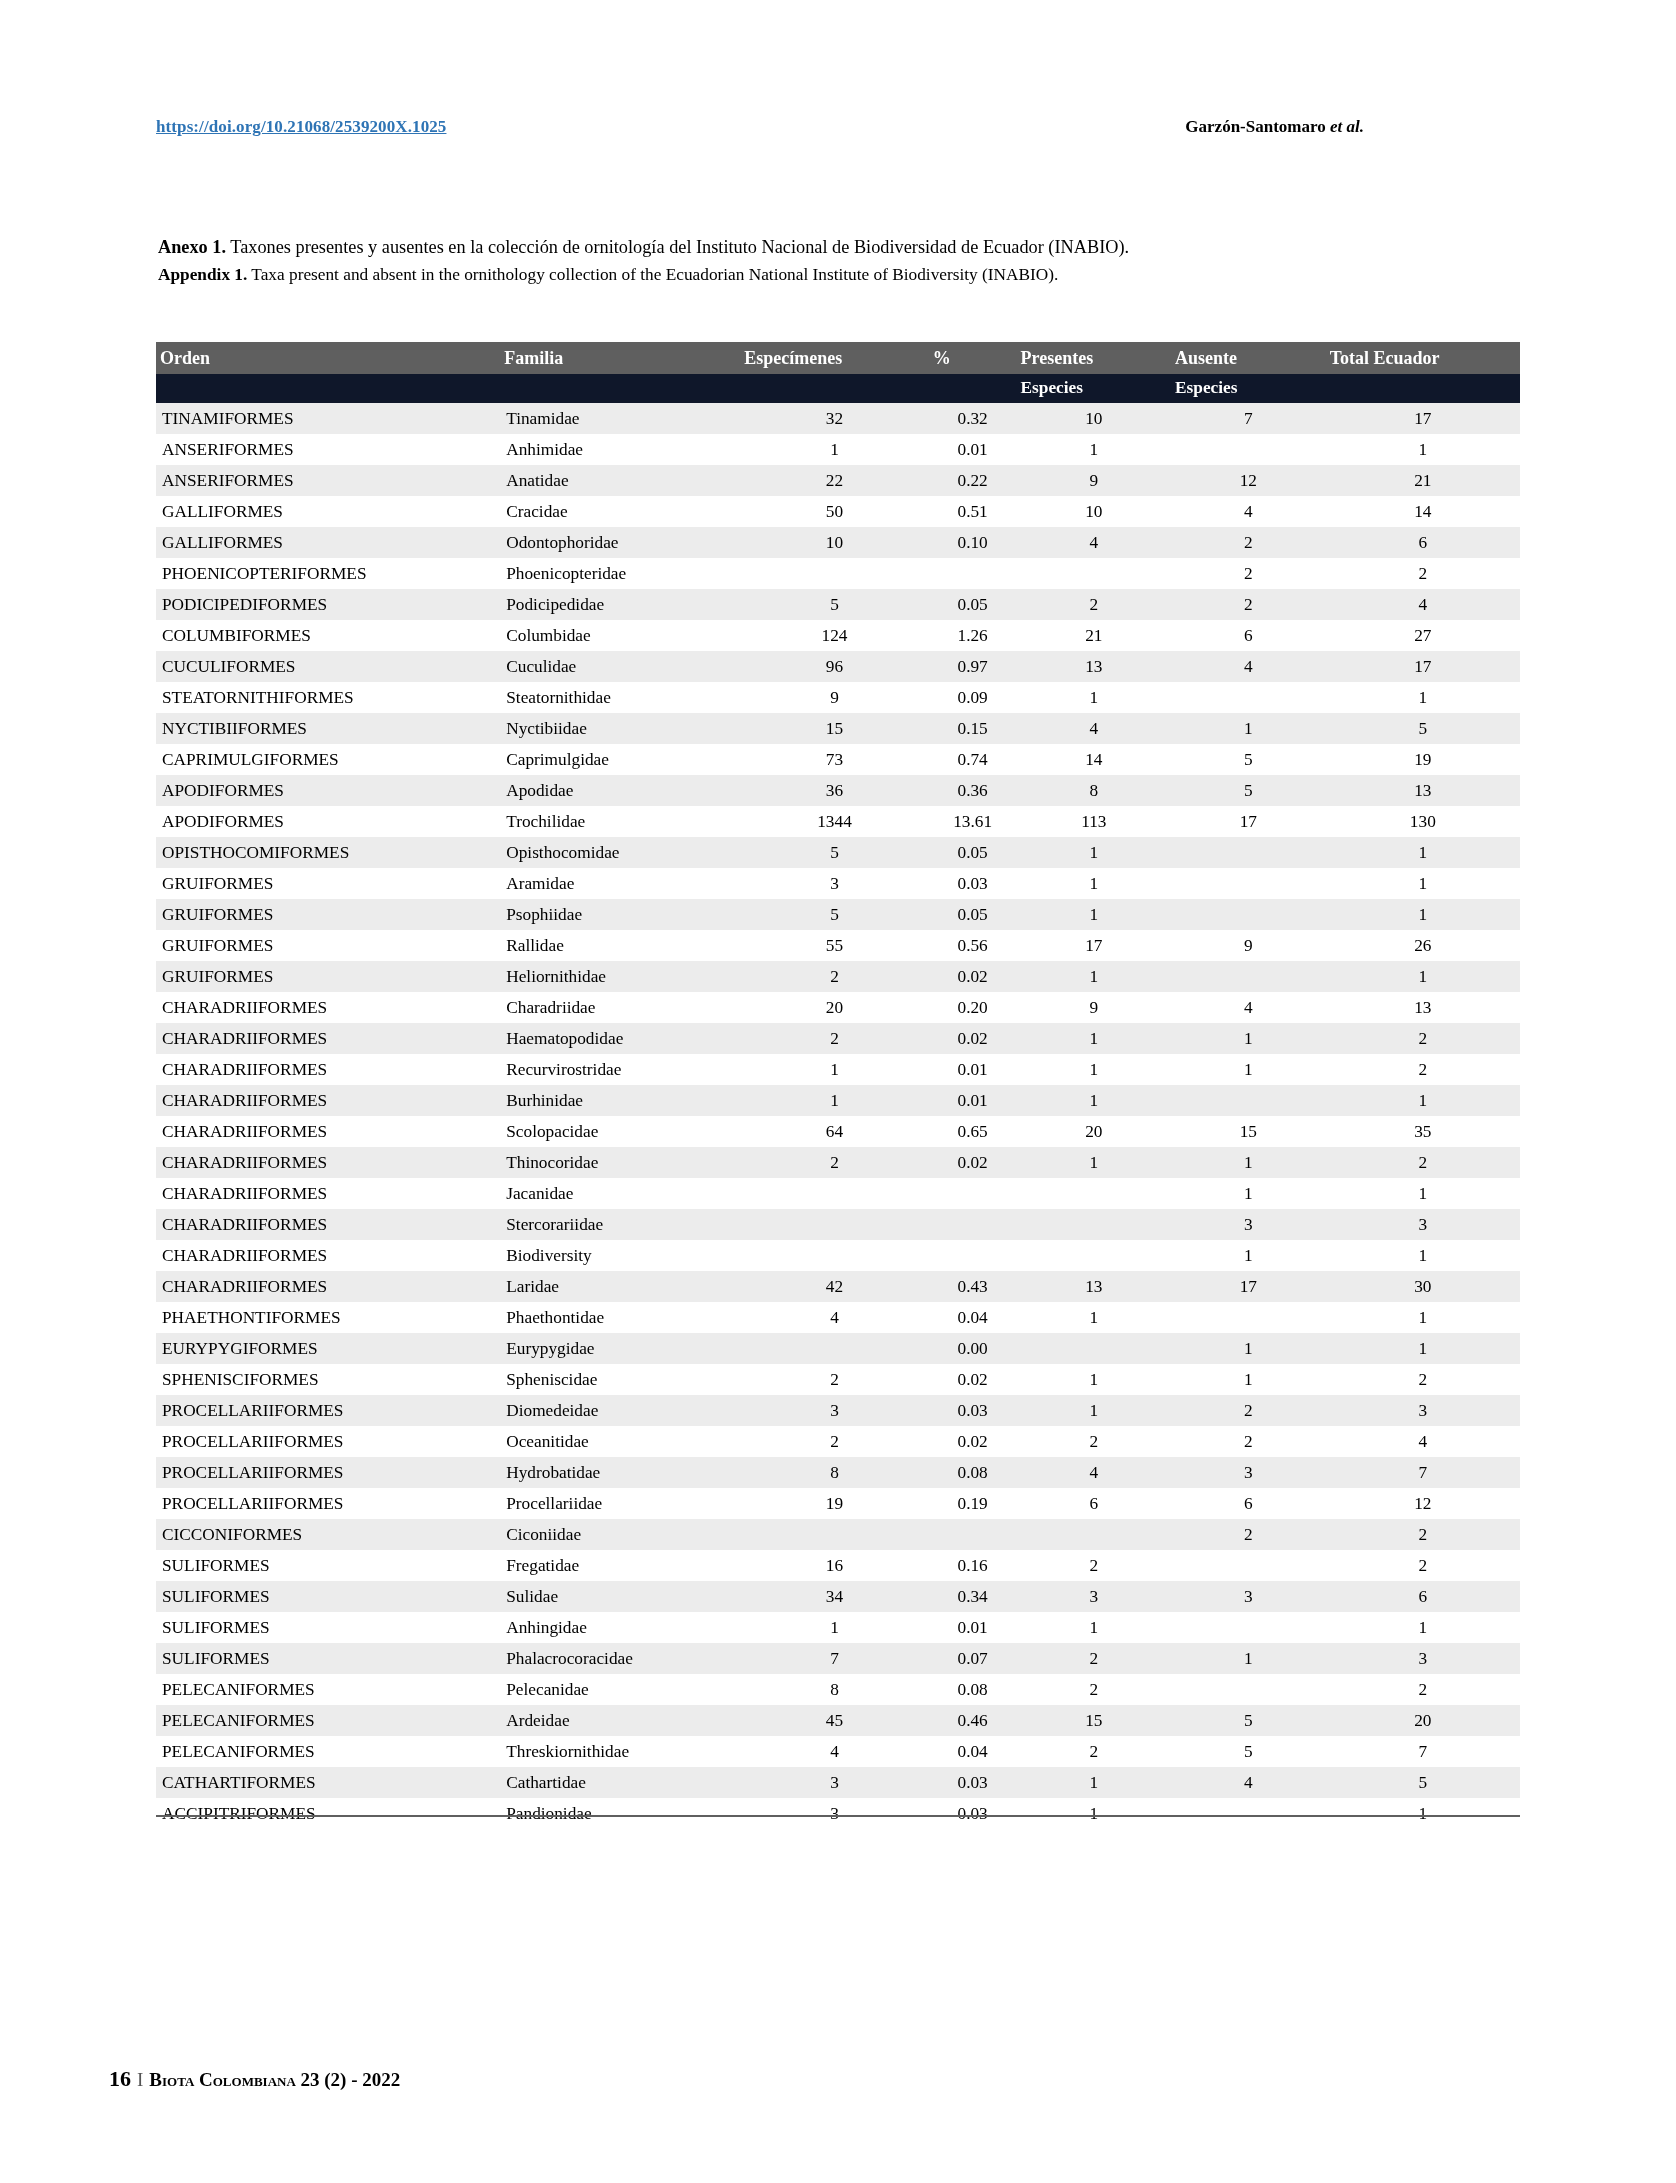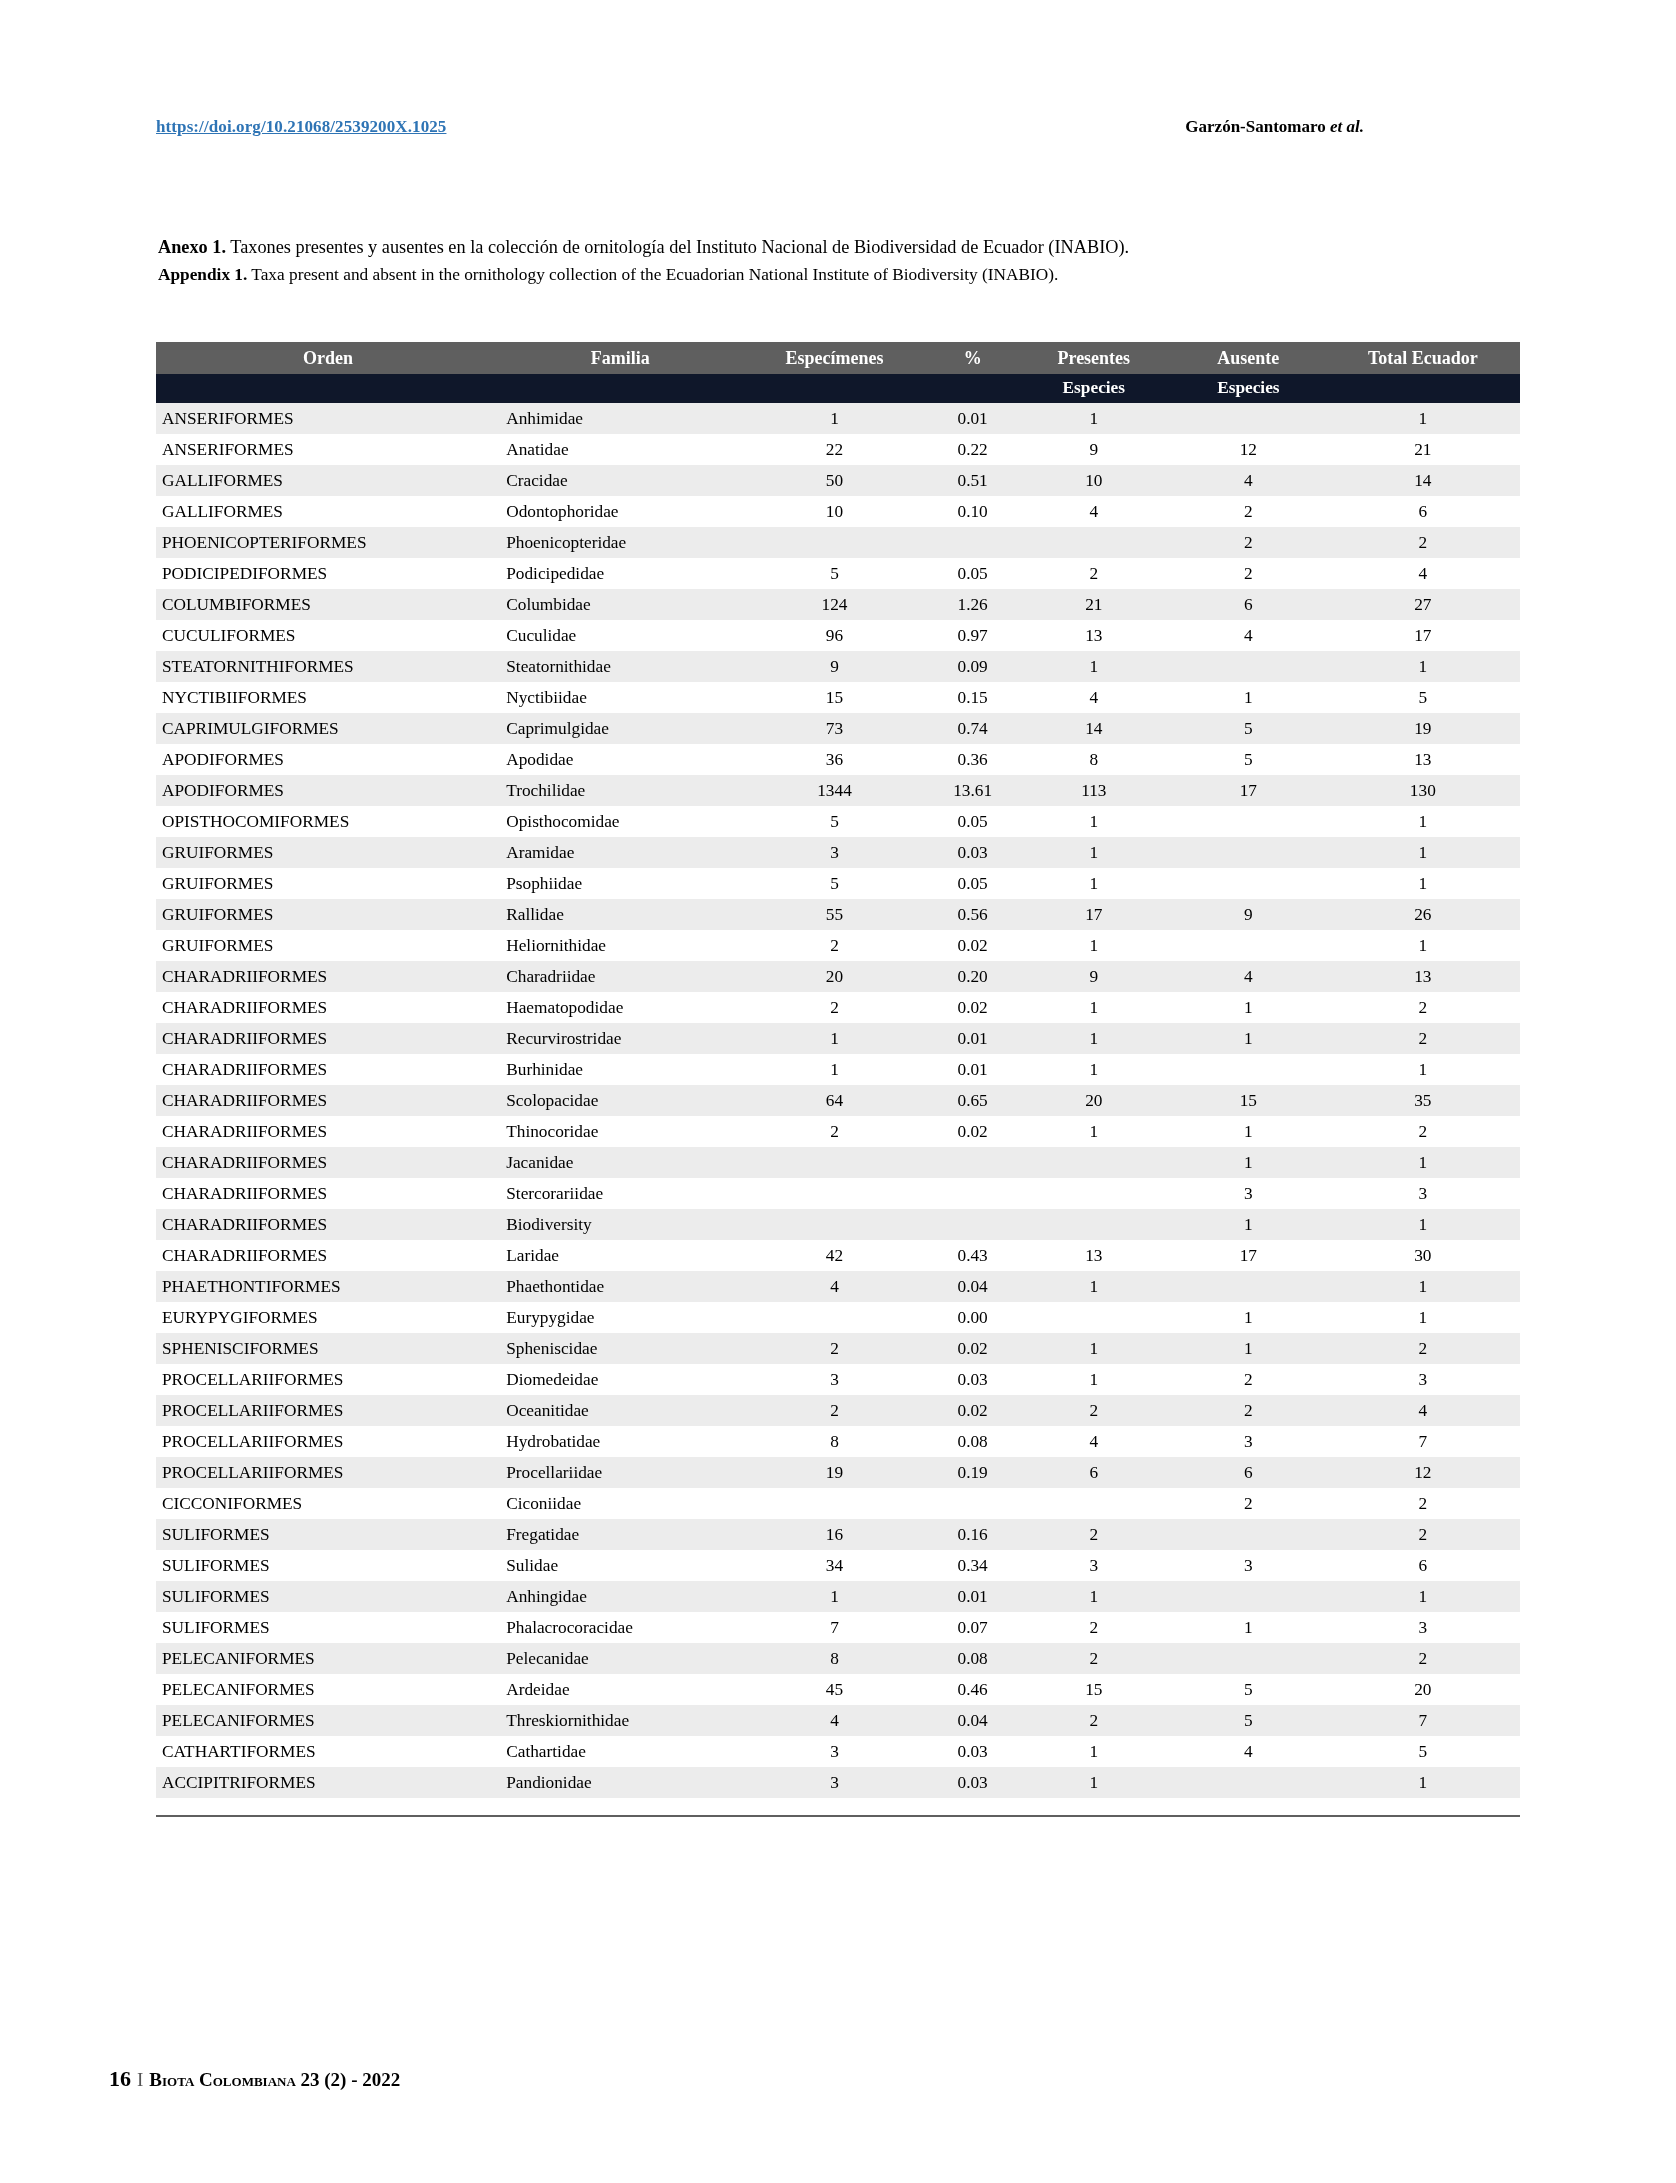--- a/index.html
+++ b/index.html
@@ -68,21 +68,21 @@
     left: 156px;
     width: 1364px;
     border-collapse: collapse;
     font-size: 17.3px;
   }
   table.taxa th {
     background: #5f5f5f;
     color: #ffffff;
     font-weight: normal;
     padding: 6px 4px 5px 4px;
-    text-align: center;
+    text-align: left;
     font-size: 18px;
     border: none;
   }
   table.taxa tr.subhead th {
     background: #0f172a;
     color: #ffffff;
     font-weight: bold;
     padding: 4px 4px 5px 4px;
     font-size: 17.3px;
   }
@@ -167,20 +167,29 @@
         <th></th>
         <th></th>
         <th></th>
         <th>Especies</th>
         <th>Especies</th>
         <th></th>
       </tr>
     </thead>
     <tbody id="taxa-body">
         <tr>
+          <td class="orden">TINAMIFORMES</td>
+          <td class="familia">Tinamidae</td>
+          <td class="num">32</td>
+          <td class="num">0.32</td>
+          <td class="num">10</td>
+          <td class="num">7</td>
+          <td class="num">17</td>
+        </tr>
+        <tr>
           <td class="orden">ANSERIFORMES</td>
           <td class="familia">Anhimidae</td>
           <td class="num">1</td>
           <td class="num">0.01</td>
           <td class="num">1</td>
           <td class="num"></td>
           <td class="num">1</td>
         </tr>
         <tr>
           <td class="orden">ANSERIFORMES</td>

